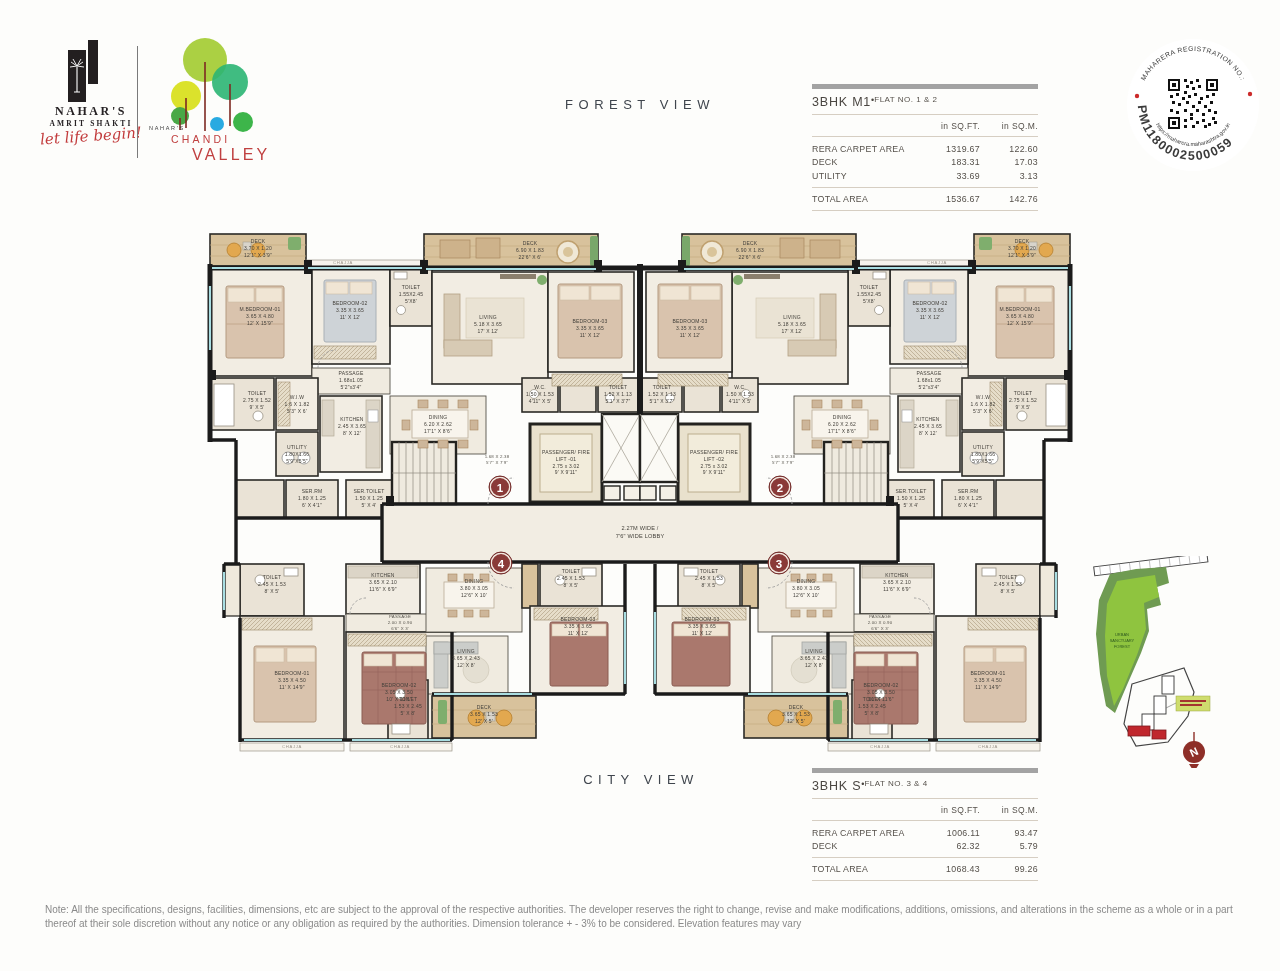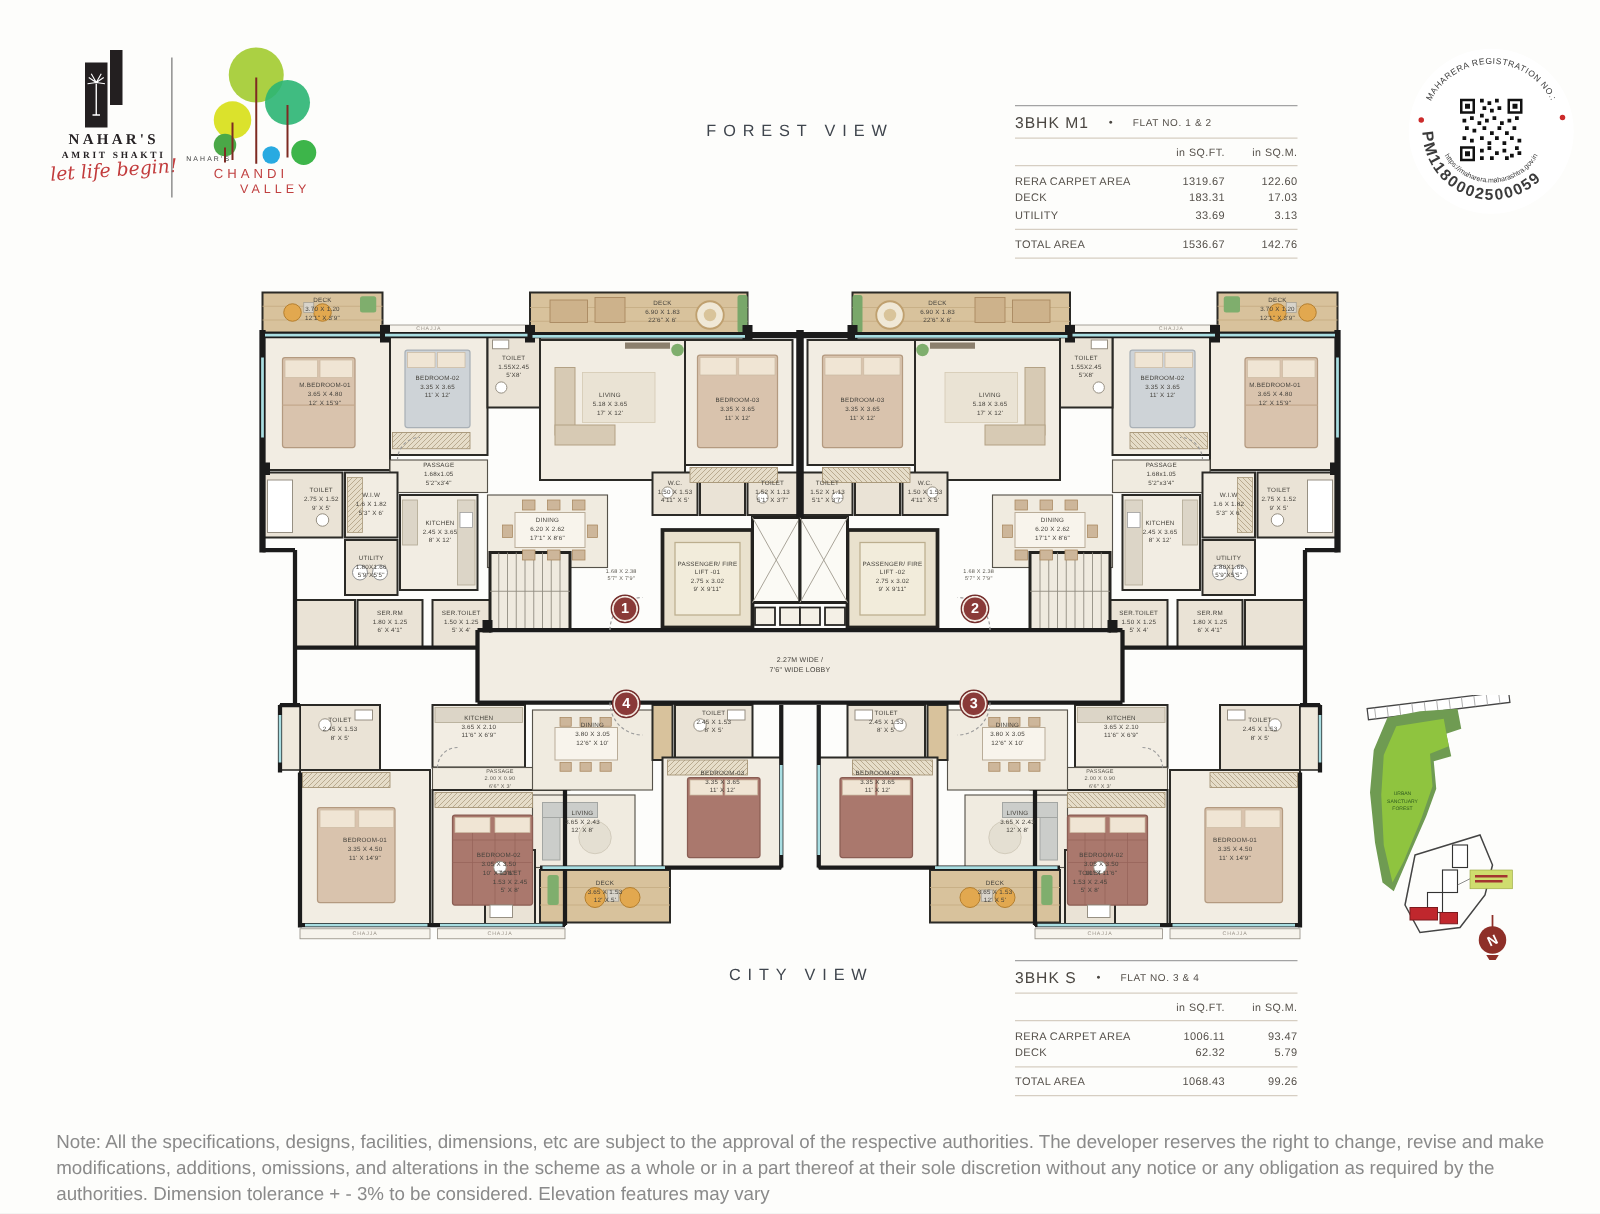--- a/index.html
+++ b/index.html
@@ -5,33 +5,33 @@
   html,body{margin:0;padding:0;background:#e8e8e8}
   .page{position:relative;width:1280px;height:971px;background:#fdfdfb;font-family:"Liberation Sans",sans-serif;overflow:hidden;margin:0 auto}
 
   
   .brand-name{position:absolute;left:40px;top:104px;width:102px;text-align:center;font-family:"Liberation Serif",serif;font-size:12px;font-weight:bold;letter-spacing:2.6px;color:#262224}
   .brand-sub{position:absolute;left:40px;top:119px;width:102px;text-align:center;font-family:"Liberation Serif",serif;font-size:7.5px;font-weight:bold;letter-spacing:2.2px;color:#262224}
   .tagline{position:absolute;left:36px;top:127px;width:110px;text-align:center;font-family:"DejaVu Serif",serif;font-style:italic;font-size:15px;color:#c23b3c;transform:rotate(-4deg)}
   .logo-divider{position:absolute;left:137px;top:46px;width:1px;height:112px;background:#7a7a7a}
   .cv-nahars{position:absolute;left:149px;top:125px;font-size:5.5px;letter-spacing:1.7px;color:#3c3c3c}
   .cv-chandi{position:absolute;left:171px;top:133px;font-size:10.5px;letter-spacing:3.2px;color:#c04040}
-  .cv-valley{position:absolute;left:192px;top:146px;font-size:10px;letter-spacing:3.2px;color:#c04040}
+  .cv-valley{position:absolute;left:192px;top:146px;font-size:16px;letter-spacing:3.2px;color:#c04040}
 
   
   .view-label{position:absolute;font-size:13px;letter-spacing:5.5px;color:#3f454d;width:260px;text-align:center}
   .vt{left:510px;top:97px}
   .vb{left:511px;top:772px}
   .main-title{position:absolute;left:78px;top:780px;color:#a24c42}
   .main-title div{font-size:21px;letter-spacing:8.5px;margin-bottom:11px;font-weight:500}
-  .note{position:absolute;left:45px;top:903px;width:1196px;font-size:15px;line-height:1.4;color:#8a8a8a}
+  .note{position:absolute;left:45px;top:903px;width:1196px;font-size:10px;line-height:1.4;color:#8a8a8a}
 
   
   .spec{position:absolute;left:812px;width:226px;color:#55504a;border-bottom:1px solid #d6cec2}
-  .spec .tt{display:flex;align-items:center;gap:16px;padding:6px 0 5px;border-top:1px solid #a3a3a3;border-bottom:1px solid #d6cec2}
+  .spec .tt{display:flex;align-items:flex-start;gap:0;padding:6px 0 5px;border-top:5px solid #a3a3a3;border-bottom:1px solid #d6cec2}
   .tt-name{font-size:12.5px;letter-spacing:.8px;color:#4a4641}
   .tt-sep{font-size:9px;color:#4a4641}
   .tt-flats{font-size:8px;letter-spacing:.5px;color:#55504a}
   .grid3{display:grid;grid-template-columns:1fr 74px 58px}
   .spec .th{padding:6px 0 5px;border-bottom:1px solid #d6cec2;font-size:8.5px;letter-spacing:.4px}
   .spec .body{padding:3px 0 6px;border-bottom:1px solid #d6cec2}
   .spec .rw{padding:3.5px 0 0;font-size:8.8px;letter-spacing:.3px}
   .spec .tot{padding:6px 0;font-size:8.8px;letter-spacing:.3px}
   .num{text-align:right}
 

